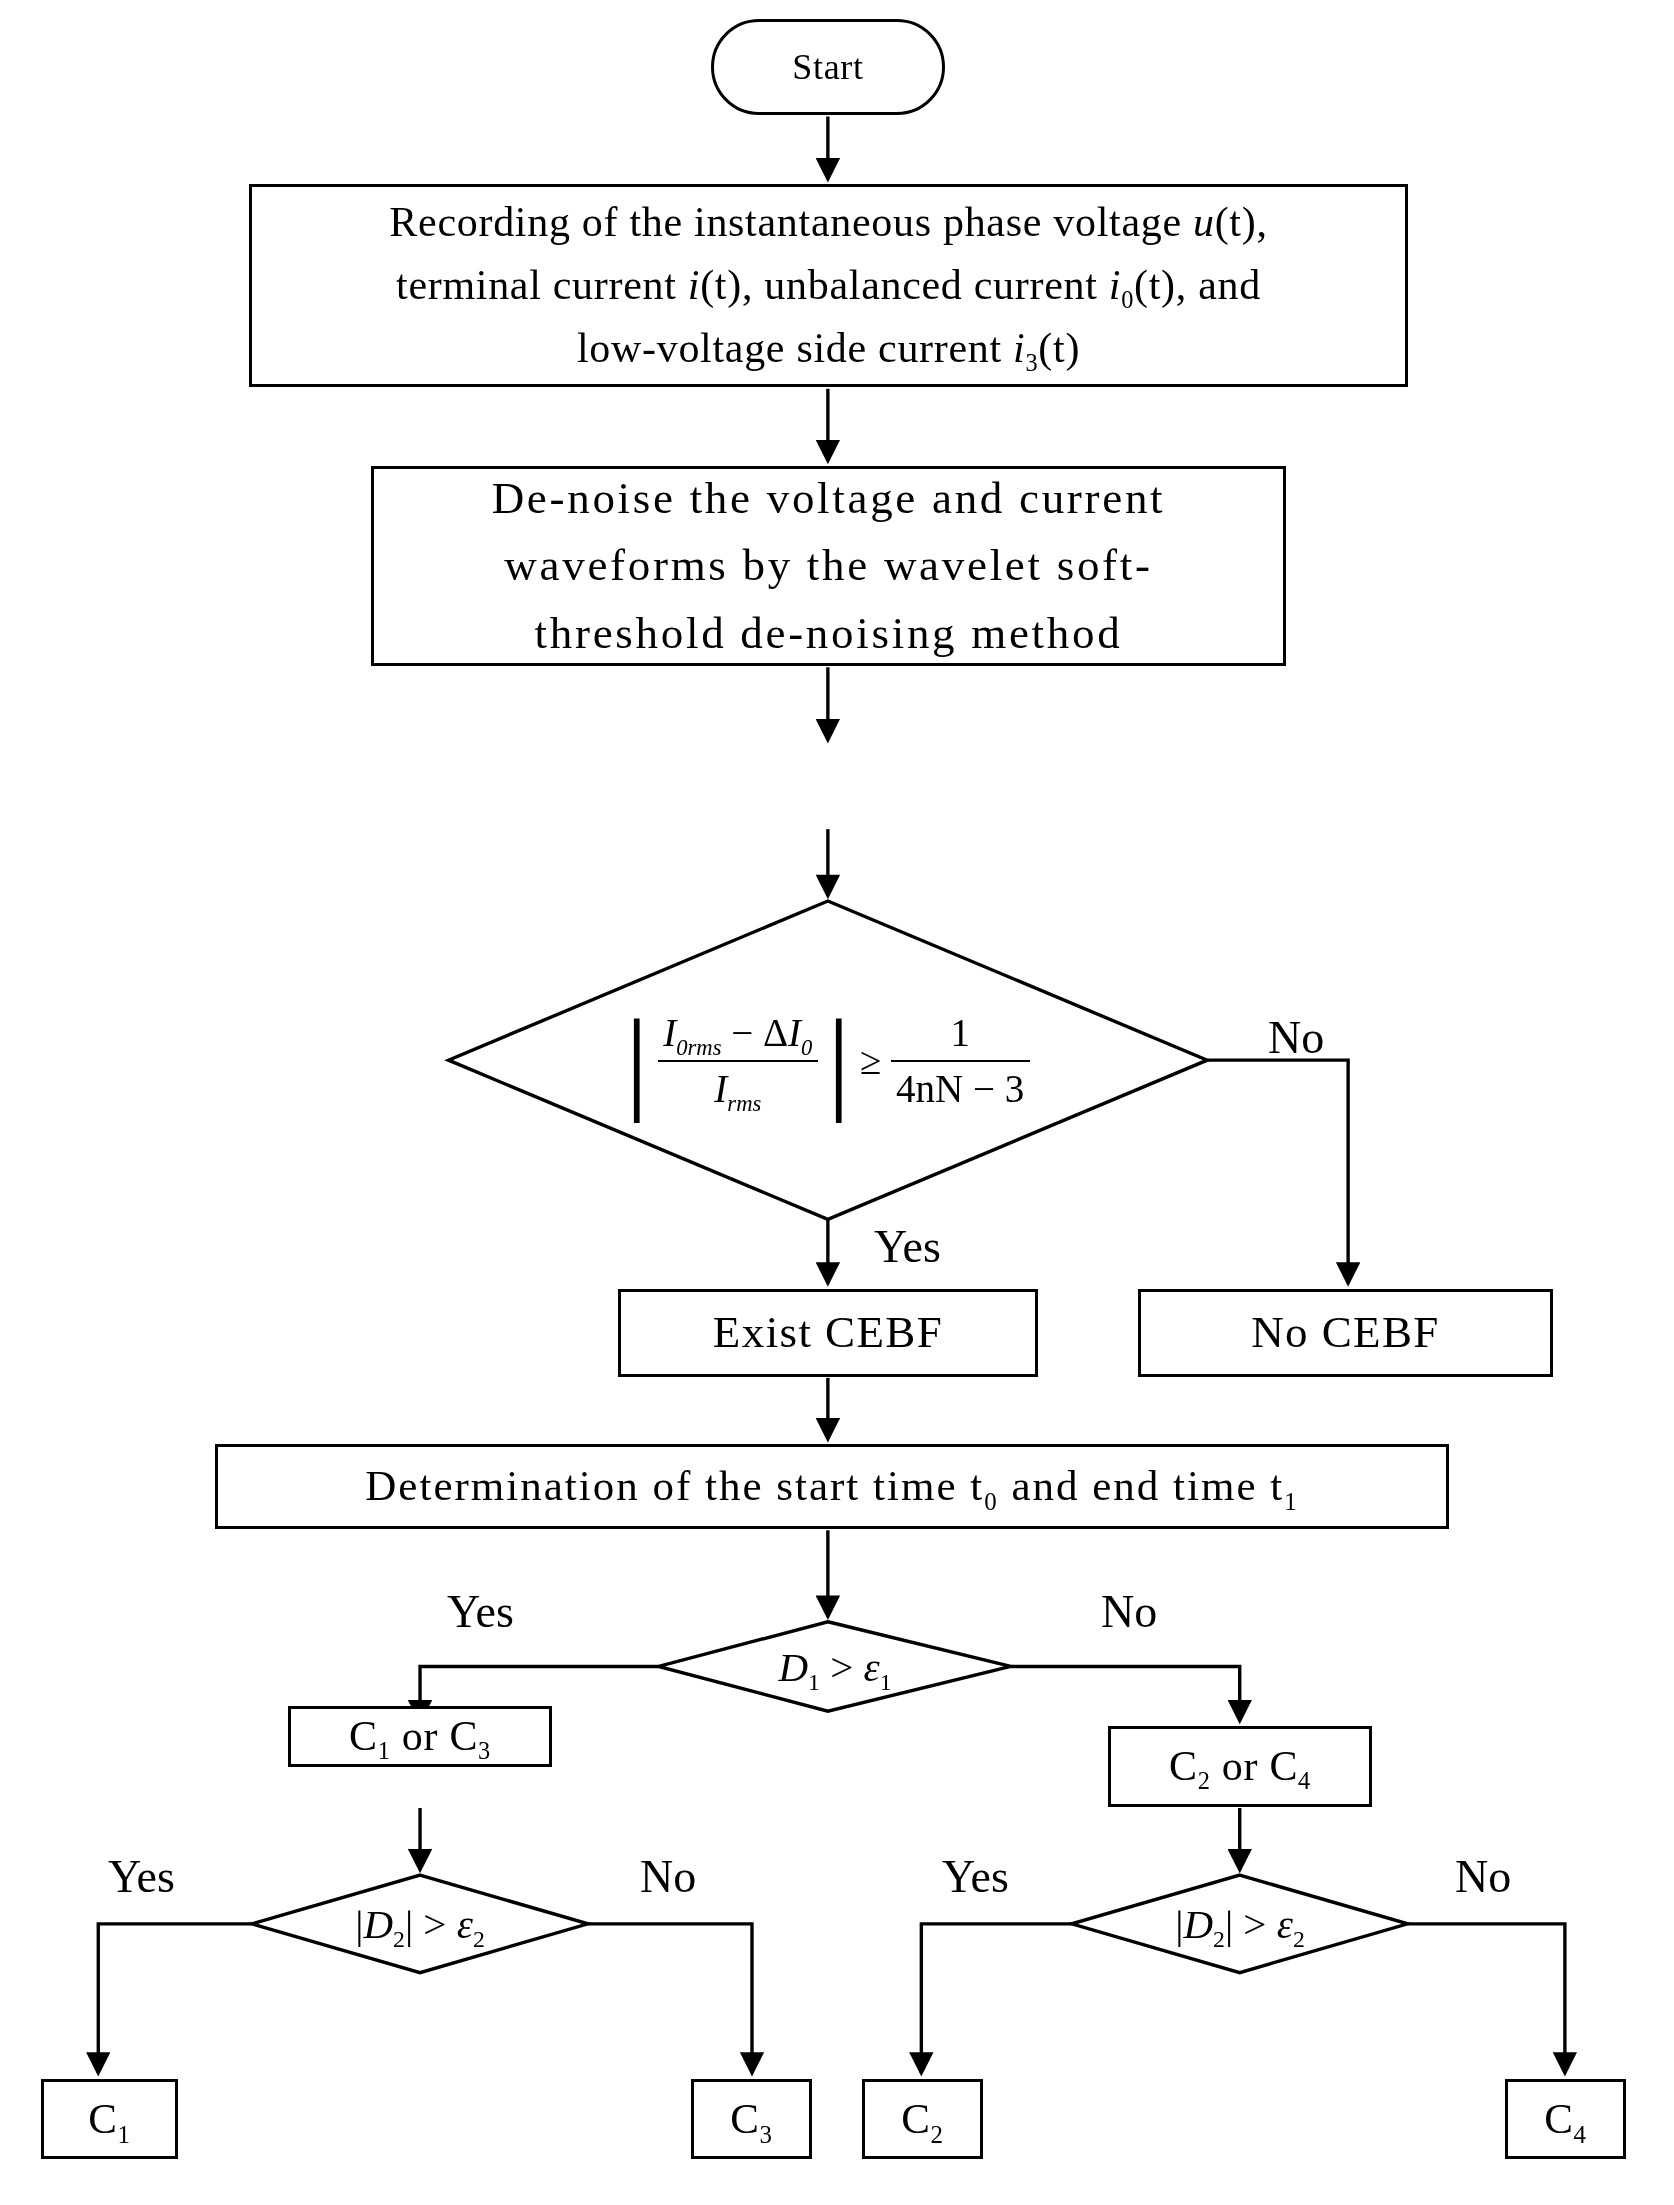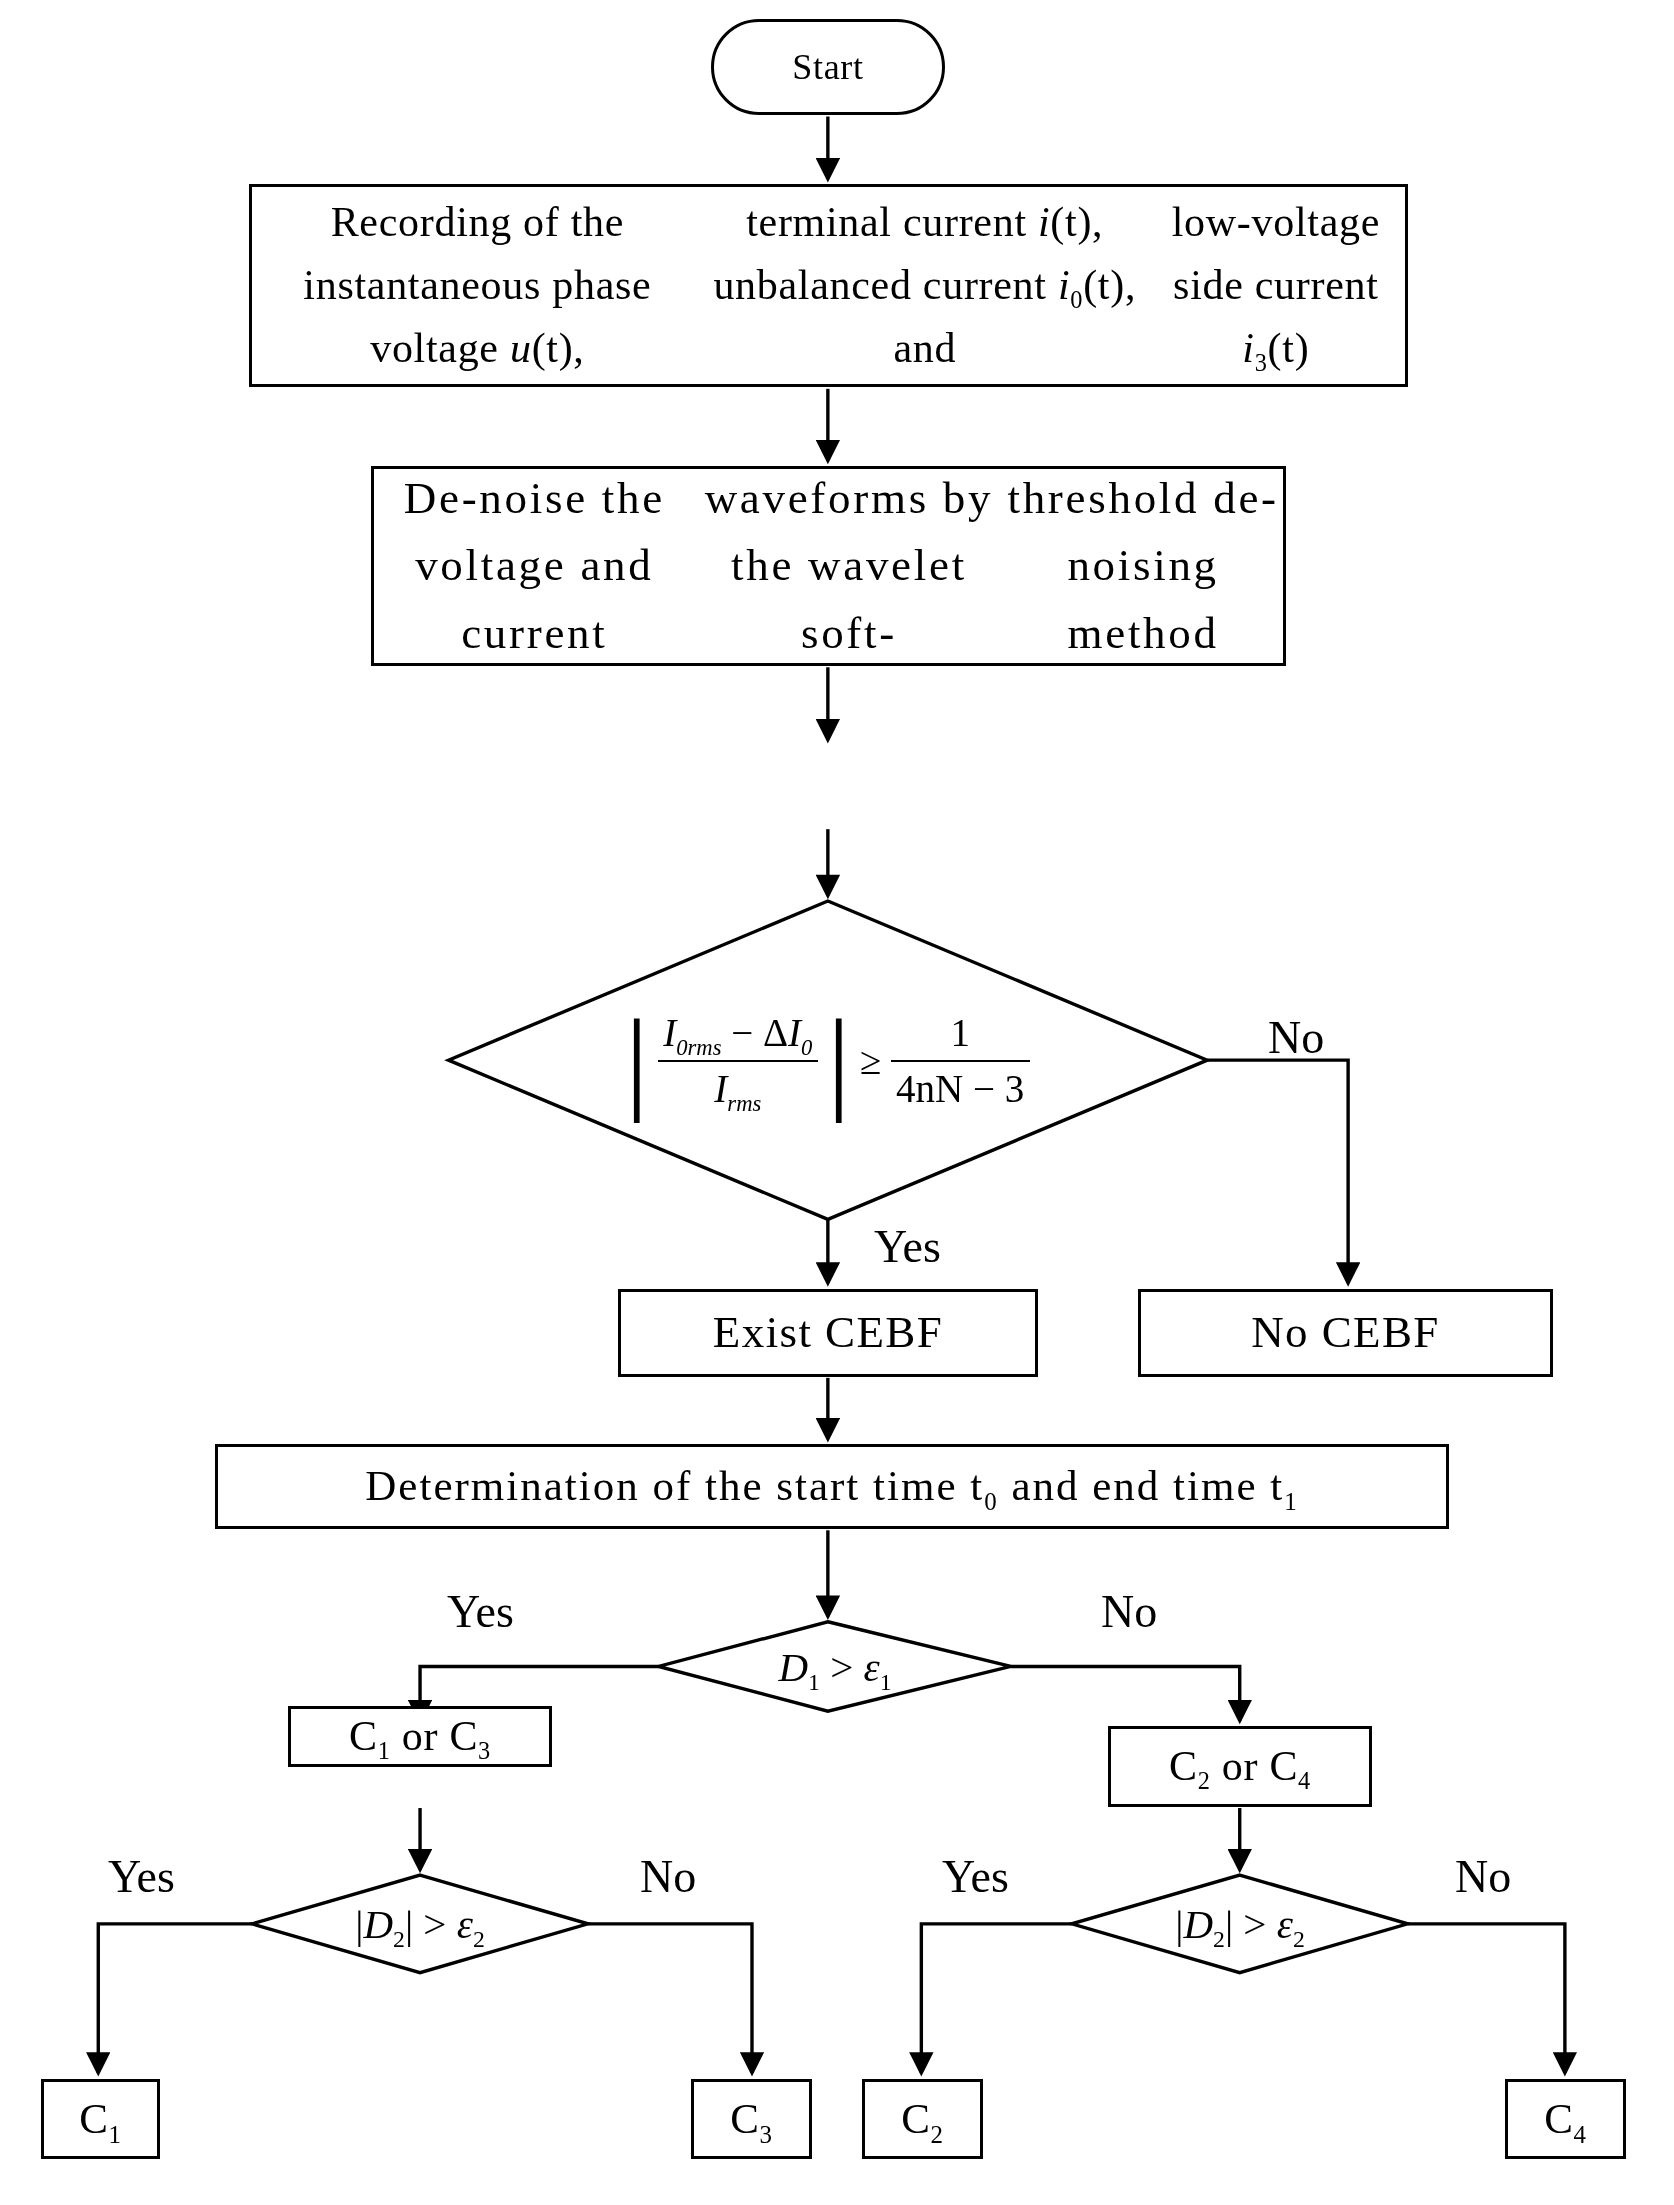--- a/index.html
+++ b/index.html
@@ -25,21 +25,21 @@
     background: #fff;
     display: flex;
     align-items: center;
     justify-content: center;
     text-align: center;
     font-size: 42px;
     letter-spacing: 0.7px;
     line-height: 1.5;
   }
   .stadium { border-radius: 51px; font-size: 36px; }
-  .col { flex-direction: row; justify-content: flex-end; }
+  .col { flex-direction: column; }
   .denoise-text { font-size: 45px; letter-spacing: 2.7px; }
   .correction-text { font-size: 45px; letter-spacing: 2px; }
   .determ-text { font-size: 43px; letter-spacing: 2px; text-align: right; }
   .cebf-text { font-size: 45px; letter-spacing: 1.4px; }
   .cbox-text { font-size: 43px; }
   .dtext {
     position: absolute;
     display: flex;
     align-items: center;
     justify-content: center;
@@ -169,21 +169,21 @@
     </div>
   </div>
 
   <div class="dtext" style="left:252px; top:1875px; width:336px; height:98px;">
     <span><span>|</span><span class="v">D</span><sub>2</sub><span>| &gt; </span><span class="v">ε</span><sub>2</sub></span>
   </div>
   <div class="dtext" style="left:1072px; top:1875px; width:336px; height:98px;">
     <span><span>|</span><span class="v">D</span><sub>2</sub><span>| &gt; </span><span class="v">ε</span><sub>2</sub></span>
   </div>
 
-  <div class="node cbox-text" style="left:41px; top:2079px; width:119px; height:80px;">
+  <div class="node cbox-text" style="left:41px; top:2079px; width:137px; height:80px;">
     <div><span>C</span><sub>1</sub></div>
   </div>
   <div class="node cbox-text" style="left:691px; top:2079px; width:121px; height:80px;">
     <div><span>C</span><sub>3</sub></div>
   </div>
   <div class="node cbox-text" style="left:862px; top:2079px; width:121px; height:80px;">
     <div><span>C</span><sub>2</sub></div>
   </div>
   <div class="node cbox-text" style="left:1505px; top:2079px; width:121px; height:80px;">
     <div><span>C</span><sub>4</sub></div>

